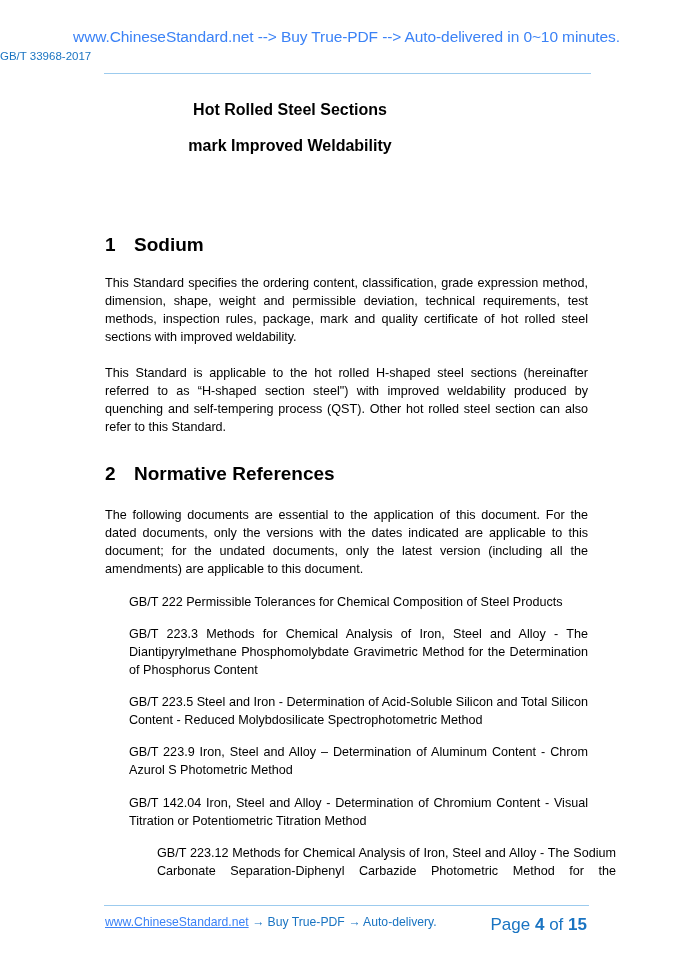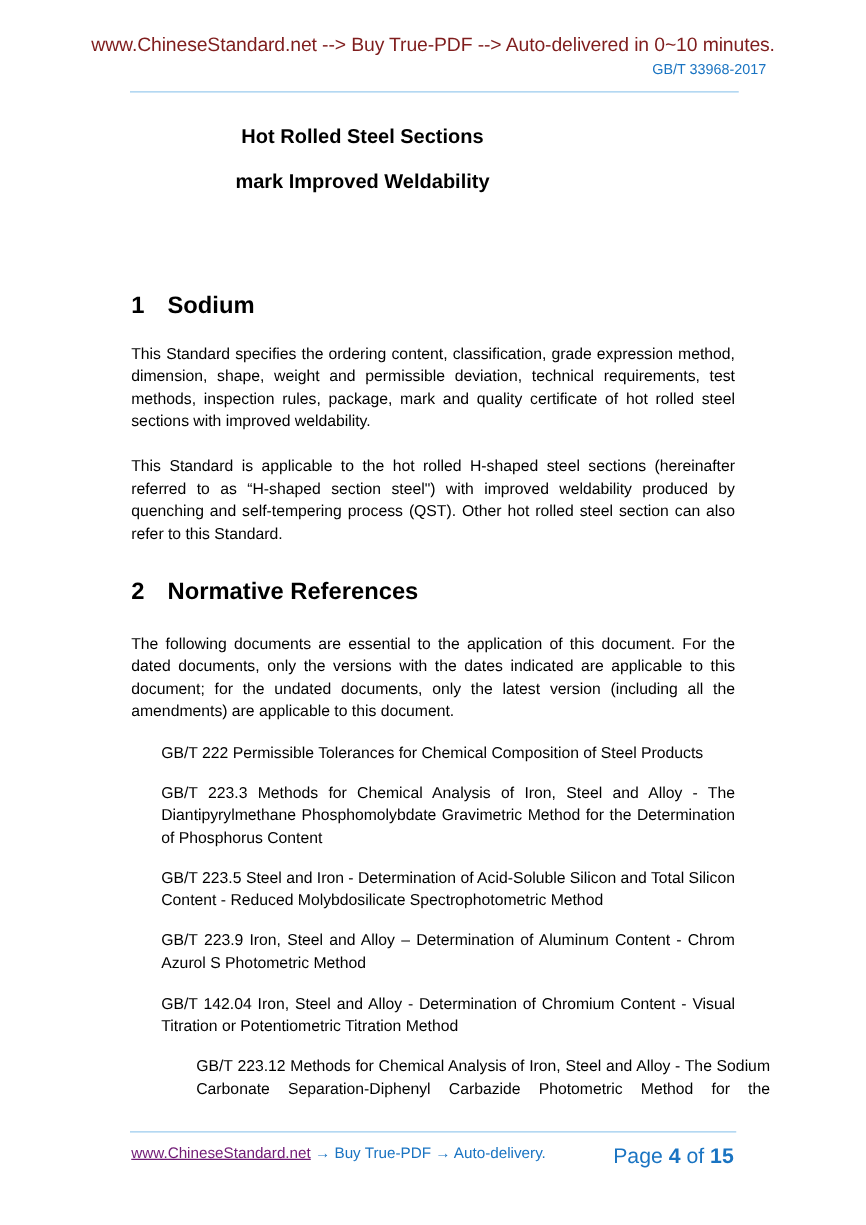--- a/index.html
+++ b/index.html
@@ -15,30 +15,30 @@
       font-family: "Liberation Sans", sans-serif;
       color: #000000;
     }
     .promo {
       position: absolute;
       top: 28px;
       left: 0;
       width: 693px;
       text-align: center;
       font-size: 15.5px;
-      color: #7f1d1d;
+      color: #3b82f6;
       white-space: nowrap;
       letter-spacing: -0.1px;
     }
     .docid {
       position: absolute;
       top: 50px;
       left: 0;
       width: 613px;
-      text-align: right;
+      text-align: left;
       font-size: 11.5px;
       color: #1a74c2;
     }
     .header-rule {
       position: absolute;
       top: 73px;
       left: 104px;
       width: 487px;
       height: 0;
       border-top: 1px solid #9ccbee;
@@ -90,21 +90,21 @@
     }
     .footer-left {
       position: absolute;
       top: 915px;
       left: 105px;
       font-size: 12.2px;
       color: #1a74c2;
       white-space: nowrap;
     }
     .footer-left a {
-      color: #701a75;
+      color: #3b82f6;
       text-decoration: underline;
     }
     .footer-right {
       position: absolute;
       top: 915px;
       right: 106px;
       font-size: 17px;
       color: #1a74c2;
       white-space: nowrap;
     }

